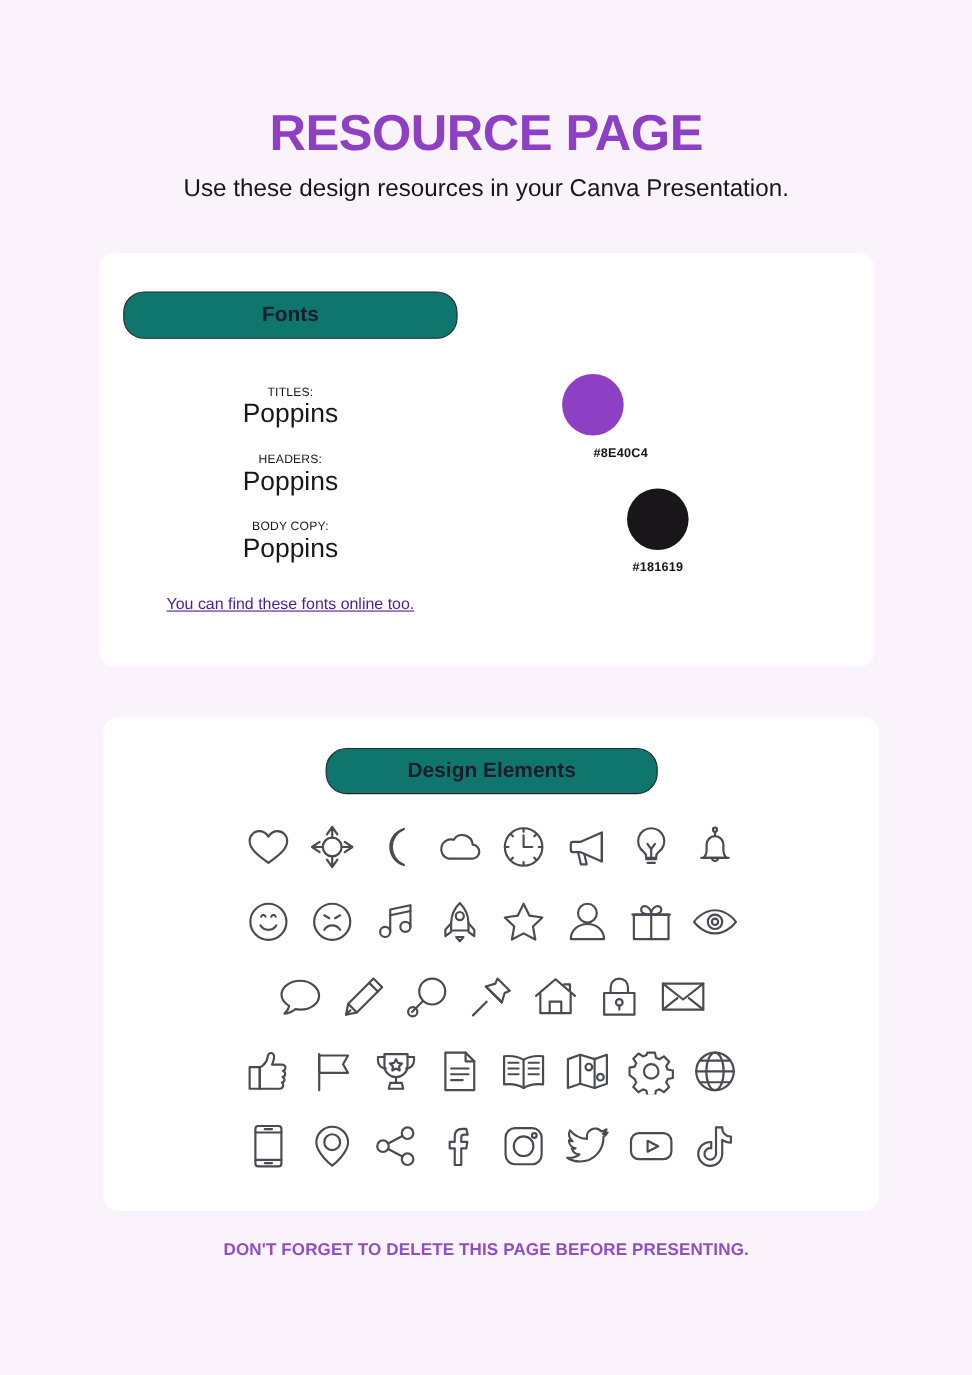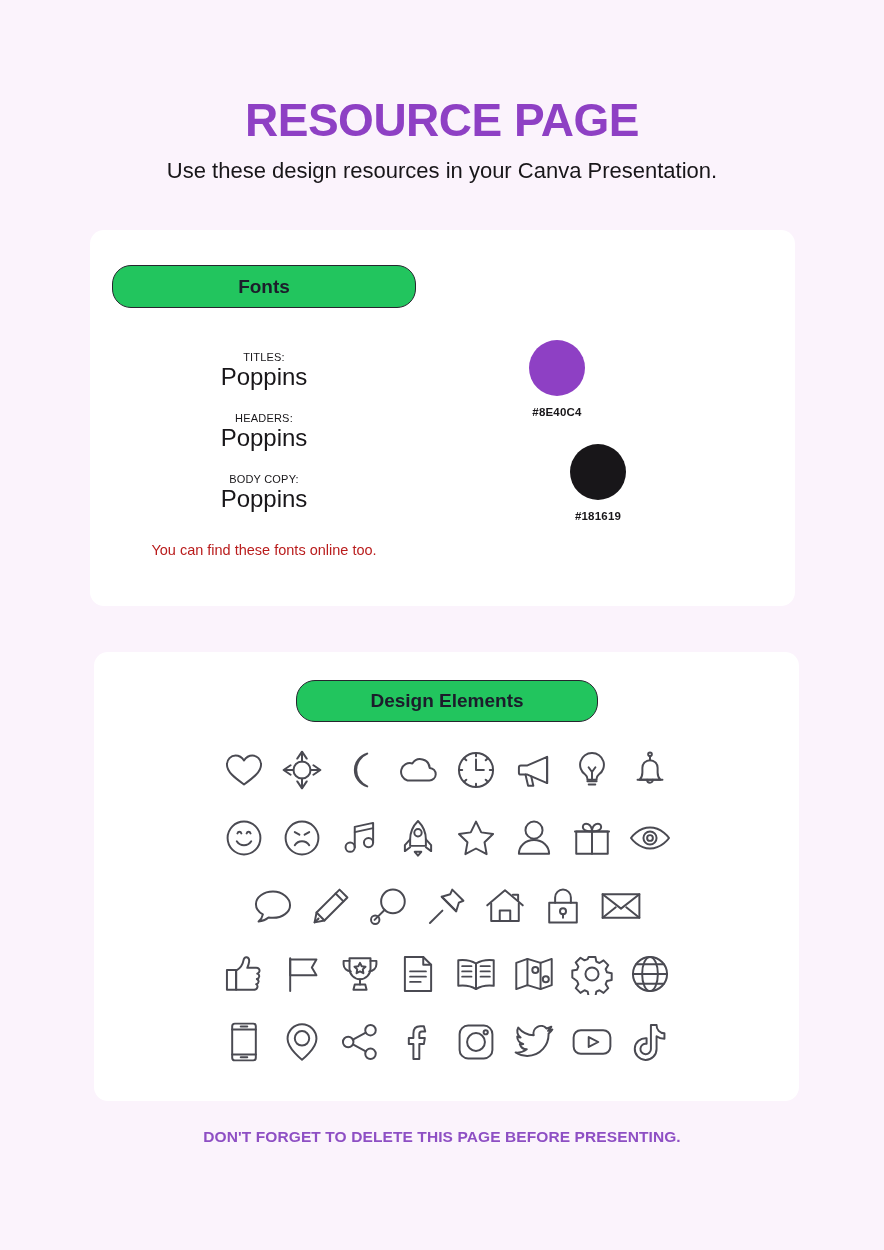--- a/index.html
+++ b/index.html
@@ -63,21 +63,21 @@
     width: 705px;
     height: 449px;
   }
 
   
   .pill {
     position: absolute;
     box-sizing: border-box;
     border: 1.3px solid #26262e;
     border-radius: 19px;
-    background: #22c55e;
+    background: #0f766e;
     display: flex;
     align-items: center;
     justify-content: center;
     font-size: 19px;
     font-weight: bold;
     color: #1C1C2B;
   }
   #pill-fonts {
     left: 112px;
     top: 265px;
@@ -126,21 +126,22 @@
     color: #181619;
     line-height: 25px;
   }
   #font-group-titles { margin-top: 28px; }
   #font-group-headers { margin-top: 22px; }
   #font-group-body { margin-top: 22px; }
   .fonts-footnote {
     margin-top: 30px;
     font-size: 14.5px;
     line-height: 19px;
-    color: #b91c1c;
+    color: #4c1d95;
+    text-decoration: underline;
   }
 
   
   .swatch-wrap {
     position: absolute;
     width: 100px;
     text-align: center;
   }
   .swatch {
     width: 56px;
@@ -148,21 +149,21 @@
     border-radius: 50%;
     margin: 0 auto;
   }
   .swatch-label {
     margin-top: 10px;
     font-size: 11.5px;
     font-weight: bold;
     letter-spacing: 0.2px;
     color: #181619;
   }
-  #swatch-0 { left: 507px; top: 340px; }
+  #swatch-0 { left: 489px; top: 340px; text-align: right; }
   #swatch-1 { left: 609px; top: 340px; }
   #swatch-2 { left: 548px; top: 444px; }
 
   
   .icon-rows {
     position: absolute;
     left: 94px;
     top: 742px;
     width: 705px;
   }

